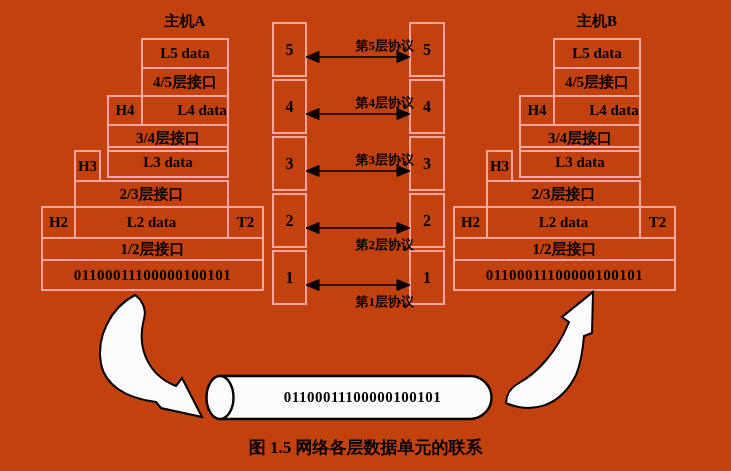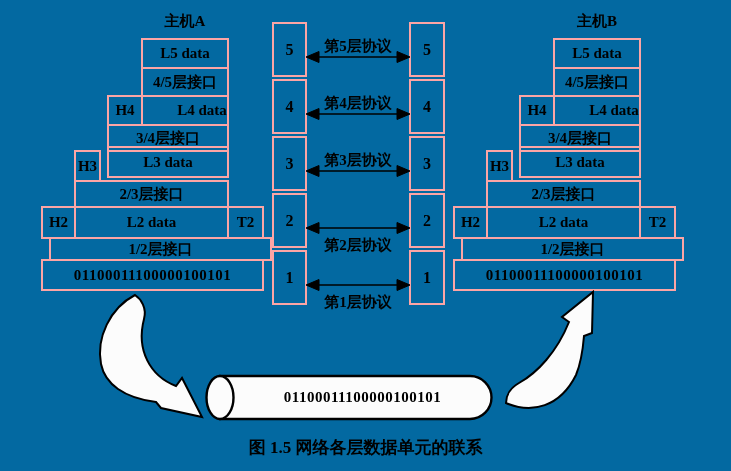--- a/index.html
+++ b/index.html
@@ -1,17 +1,17 @@
 <!DOCTYPE html>
 <html><head>
 <meta charset="utf-8">
 <style>
   html,body{margin:0;padding:0;background:#e8e8e8;}
   .scene{
-    position:relative;width:731px;height:471px;background:#0369a1;
+    position:relative;width:731px;height:471px;background:#c2410c;
     font-family:"Liberation Serif","DejaVu Serif",serif;color:#000;
     overflow:hidden;
   }
   .box{
     position:absolute;box-sizing:border-box;border:2px solid #fca5a5;
     display:flex;align-items:center;justify-content:center;
     font-weight:bold;font-size:15px;line-height:1;background:transparent;
     white-space:nowrap;
   }
   .host{position:absolute;top:36px;width:225px;height:257px;}
@@ -26,30 +26,30 @@
   .c-if45{left:100px;top:31px; width:88px; height:30px;}
   .c-h4  {left:66px; top:59px; width:36px; height:31px;}
   .c-l4  {left:100px;top:59px; width:88px; height:31px;padding-left:34px;}
   .c-if34{left:66px; top:88px; width:122px;height:28px;}
   .c-h3  {left:33px; top:114px;width:27px; height:32px;}
   .c-l3  {left:66px; top:110px;width:122px;height:32px;}
   .c-if23{left:33px; top:144px;width:155px;height:28px;}
   .c-h2  {left:0px;  top:170px;width:35px; height:33px;}
   .c-l2  {left:33px; top:170px;width:155px;height:33px;}
   .c-t2  {left:186px;top:170px;width:37px; height:33px;}
-  .c-if12{left:8px;  top:201px;width:223px;height:24px;}
+  .c-if12{left:0px;  top:201px;width:223px;height:24px;}
   .c-bits{left:0px;  top:223px;width:223px;height:32px;font-size:15px;letter-spacing:.5px;}
   
   .num-box{font-size:16px;height:55px;}
   .col-left{left:272px;width:35px;}
   .col-right{left:409px;width:36px;}
   .row-0{top:22px;}.row-1{top:79px;}.row-2{top:136px;}.row-3{top:193px;}.row-4{top:250px;}
   .plabel{
-    position:absolute;left:302px;width:112px;text-align:center;
-    font-weight:bold;font-size:15px;line-height:1;
+    position:absolute;left:302px;width:112px;text-align:right;
+    font-weight:bold;font-size:13px;line-height:1;
   }
   .pl-0{top:39px;}.pl-1{top:96px;}.pl-2{top:153px;}.pl-3{top:210px;margin-top:28px;}.pl-4{top:267px;margin-top:28px;}
   .channel-bits{
     position:absolute;left:250px;top:389px;width:225px;text-align:center;
     font-weight:bold;font-size:15px;letter-spacing:.5px;
   }
   .caption{
     position:absolute;left:0;top:436px;width:731px;text-align:center;
     font-weight:bold;font-size:17px;
   }

